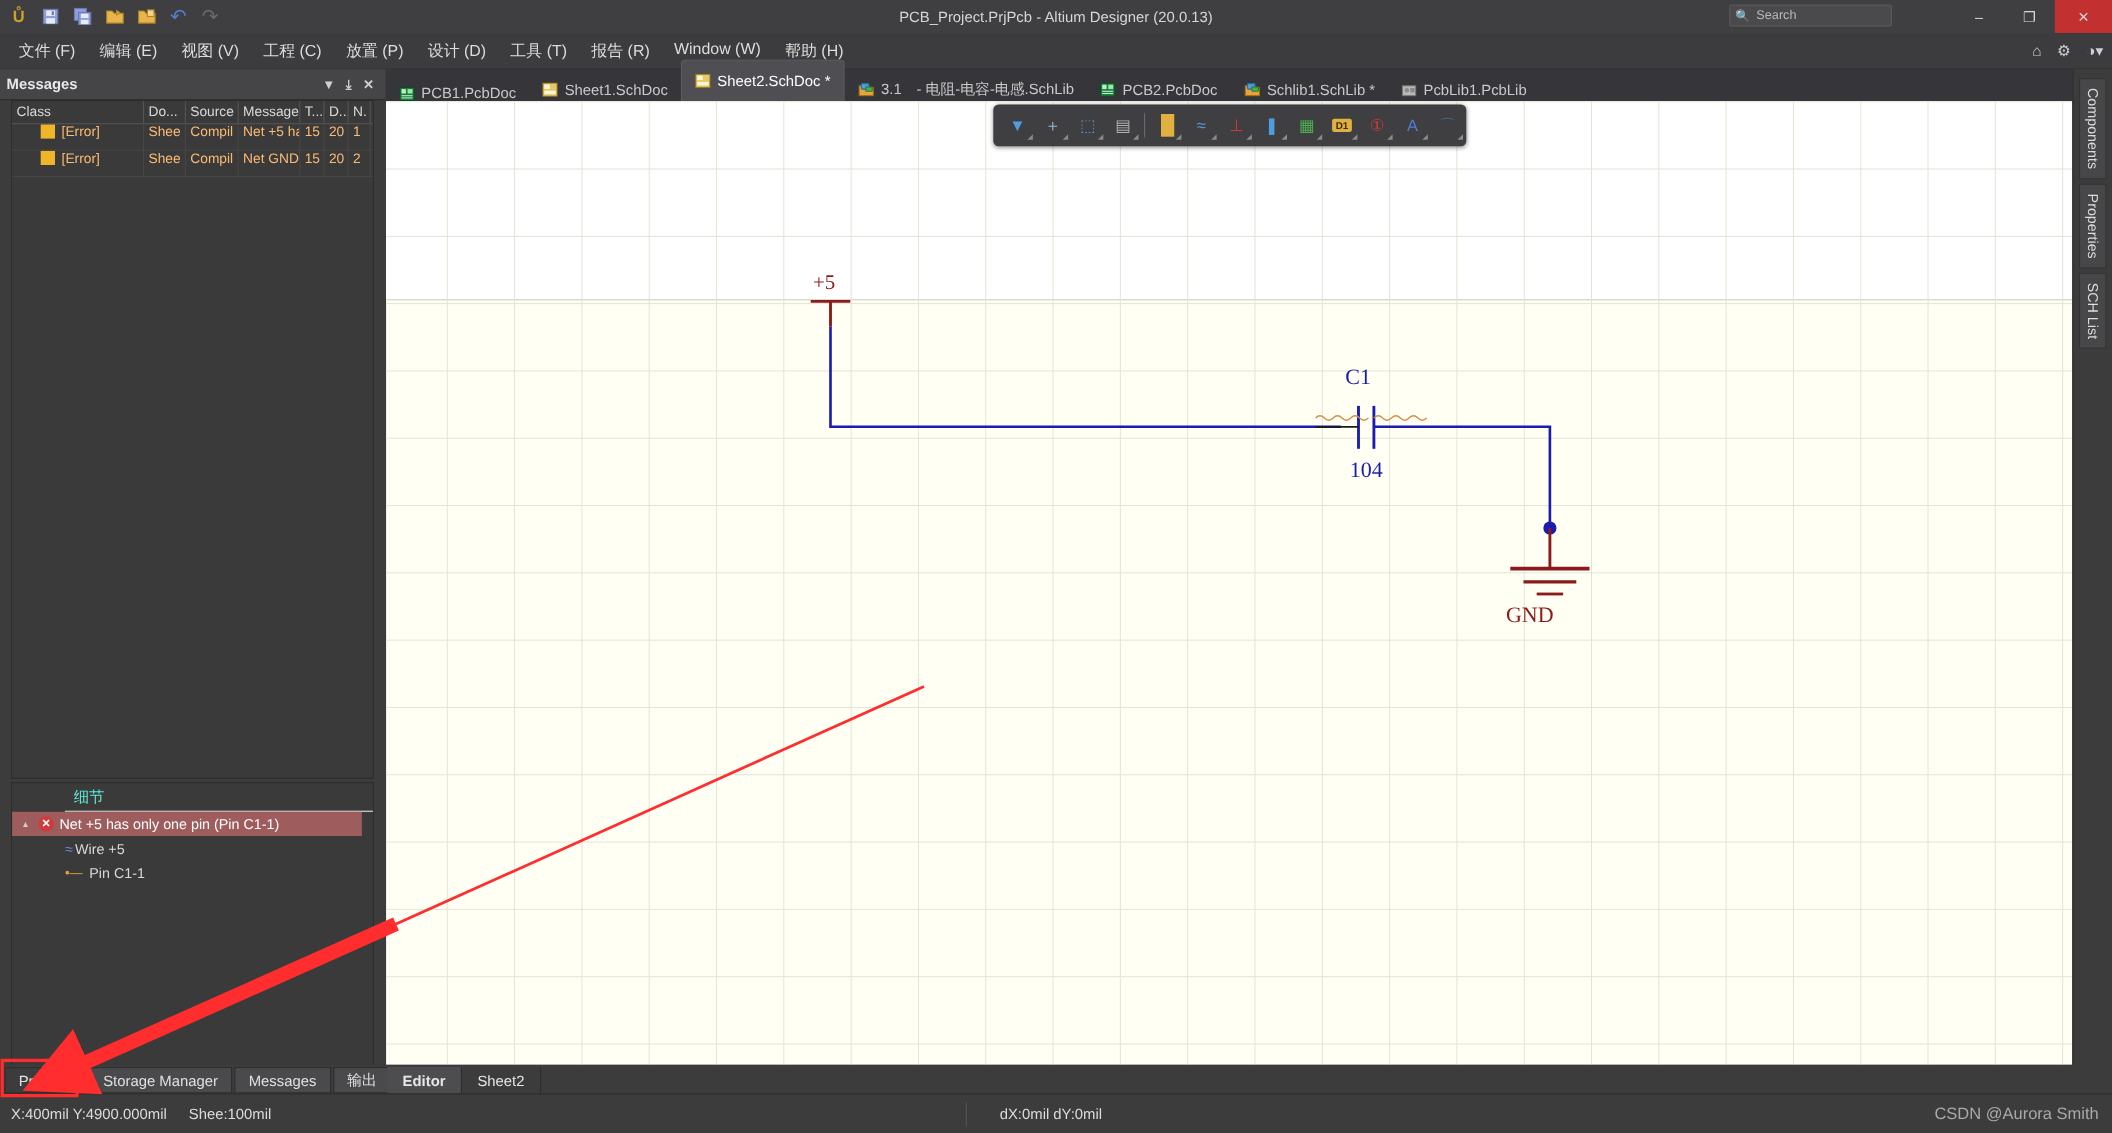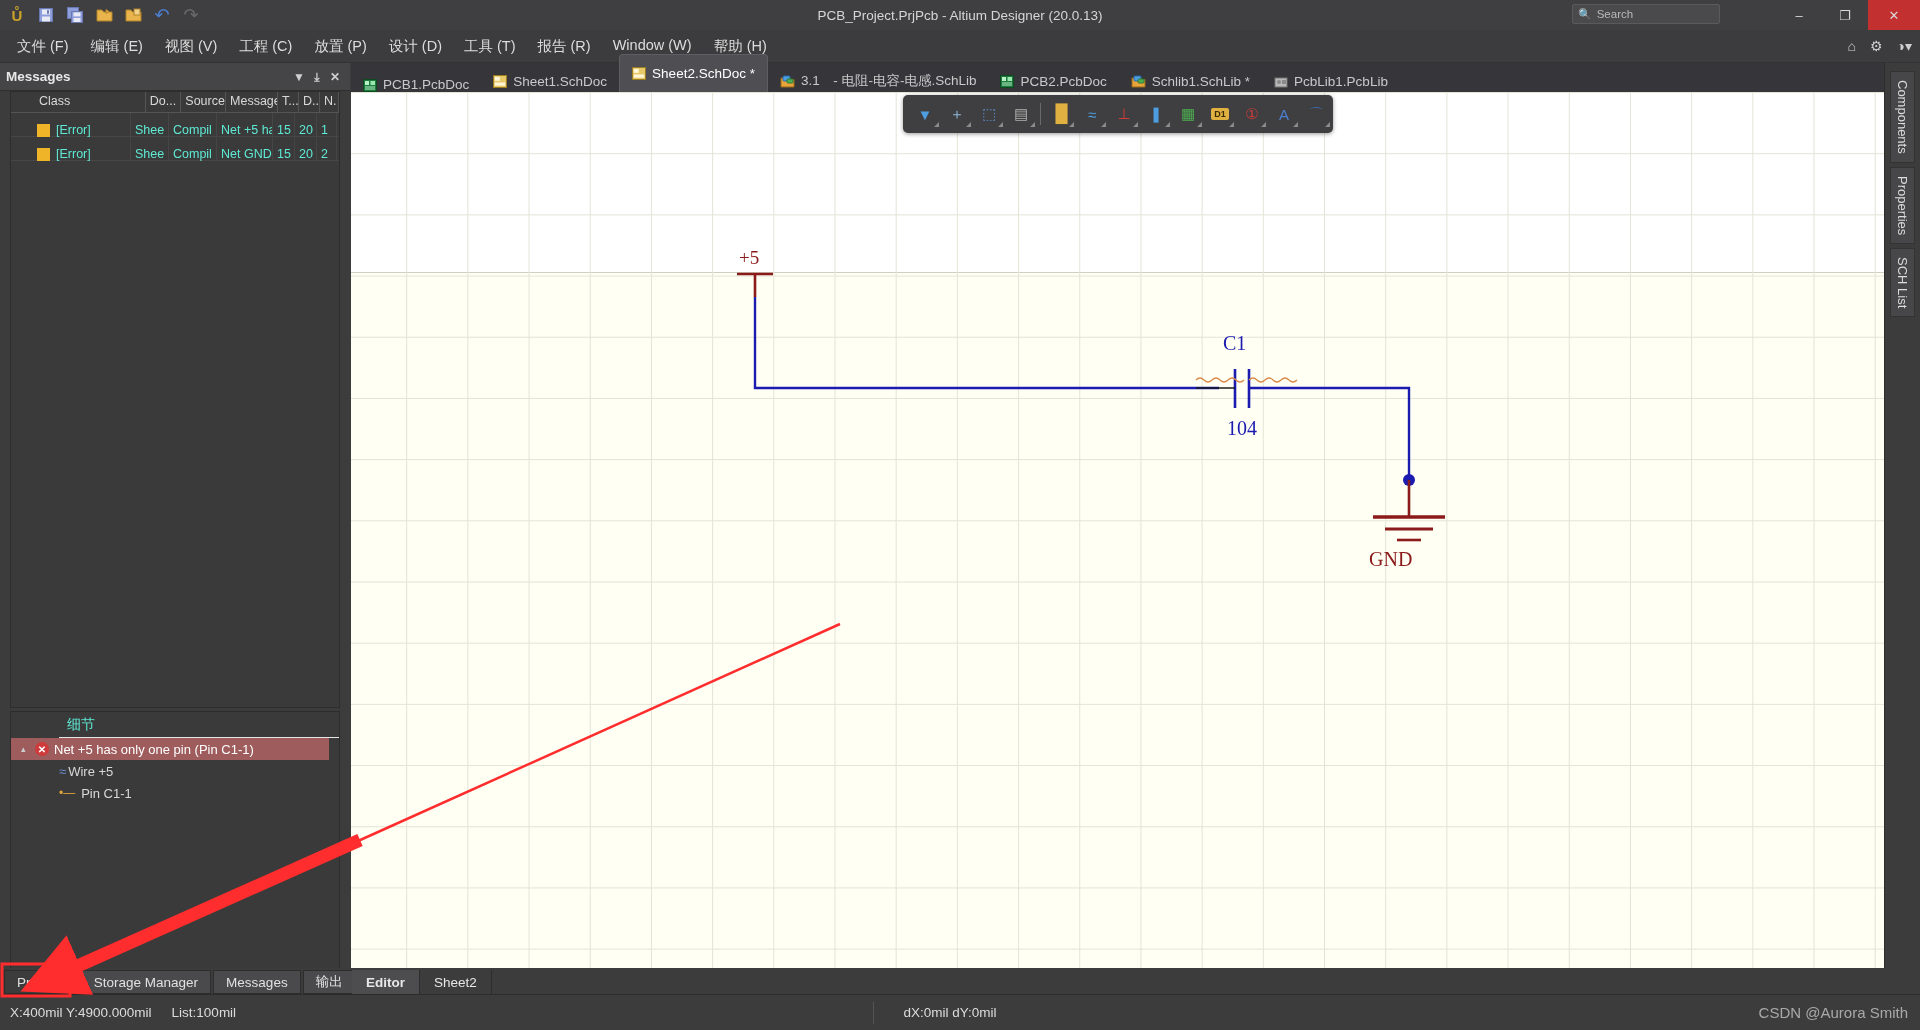--- a/index.html
+++ b/index.html
@@ -69,22 +69,22 @@
     position: absolute; top: 28px; left: 10px; width: 330px; height: 617px;
     background: #3a3a3a; border: 1px solid #2d2d2d;
   }
   .mt-headrow { display: flex; height: 21px; border-bottom: 1px solid #555; }
   .mt-hcell {
     color: #d9d9d9; font-size: 12.5px; padding: 2px 4px;
     border-right: 1px solid #555; overflow: hidden; white-space: nowrap;
   }
   .mt-row { display: flex; height: 24px; align-items: center; border-bottom: 1px solid #464646; }
   .mt-cell {
-    color: #5eead4; font-size: 12.5px; padding: 0 4px; overflow: hidden; white-space: nowrap;
-    border-right: 1px solid #464646; height: 24px; display: flex; align-items: flex-end;
+    color: #fdba74; font-size: 12.5px; padding: 0 4px; overflow: hidden; white-space: nowrap;
+    border-right: 1px solid #464646; height: 24px; display: flex; align-items: flex-start;
   }
   .err-swatch {
     width: 13px; height: 13px; background: #f0b429; display: inline-block;
     margin-right: 6px; flex: 0 0 auto;
   }
 
   #detail-panel {
     position: absolute; top: 648px; left: 10px; width: 330px; height: 306px;
     background: #3a3a3a; border: 1px solid #2d2d2d;
   }
@@ -264,21 +264,21 @@
   <div id="msg-header">
     <span>Messages</span>
     <span class="spacer"></span>
     <span class="hdr-ico">▼</span>
     <span class="hdr-ico">⤓</span>
     <span class="hdr-ico">✕</span>
   </div>
 
   <div id="msg-table">
     <div class="mt-headrow" id="mt-head">
-        <div class="mt-hcell" style="width: 120px; margin-left: 24px;">Class</div>
+        <div class="mt-hcell" style="width: 120px;">Class</div>
         <div class="mt-hcell" style="width: 38px;">Do...</div>
         <div class="mt-hcell" style="width: 48px;">Source</div>
         <div class="mt-hcell" style="width: 56px;">Message</div>
         <div class="mt-hcell" style="width: 22px;">T...</div>
         <div class="mt-hcell" style="width: 22px;">D...</div>
         <div class="mt-hcell" style="width: 20px;">N.</div>
       </div>
     <div id="mt-body">
         <div class="mt-row">
           <div class="mt-cell" style="width: 120px;">
@@ -505,21 +505,21 @@
       <div class="btab">输出</div>
     </div>
   <div id="doc-tabs">
       <div class="dtab active">Editor</div>
       <div class="dtab">Sheet2</div>
     </div>
 </div>
 
 <div id="statusbar">
   <div class="sb-seg">X:400mil Y:4900.000mil</div>
-  <div class="sb-seg">List:100mil</div>
+  <div class="sb-seg">Shee:100mil</div>
   <div style="flex:1"></div>
   <div class="sb-div"></div>
   <div class="sb-seg" style="width:420px;justify-content:flex-start;padding-left:30px;">dX:0mil dY:0mil</div>
   <div style="flex:1"></div>
   <div id="watermark">CSDN @Aurora Smith</div>
 </div>
 
 <svg id="anno">
   <defs>
     <marker id="arrowhead" markerWidth="5" markerHeight="5" refX="1.5" refY="2.5" orient="auto">

